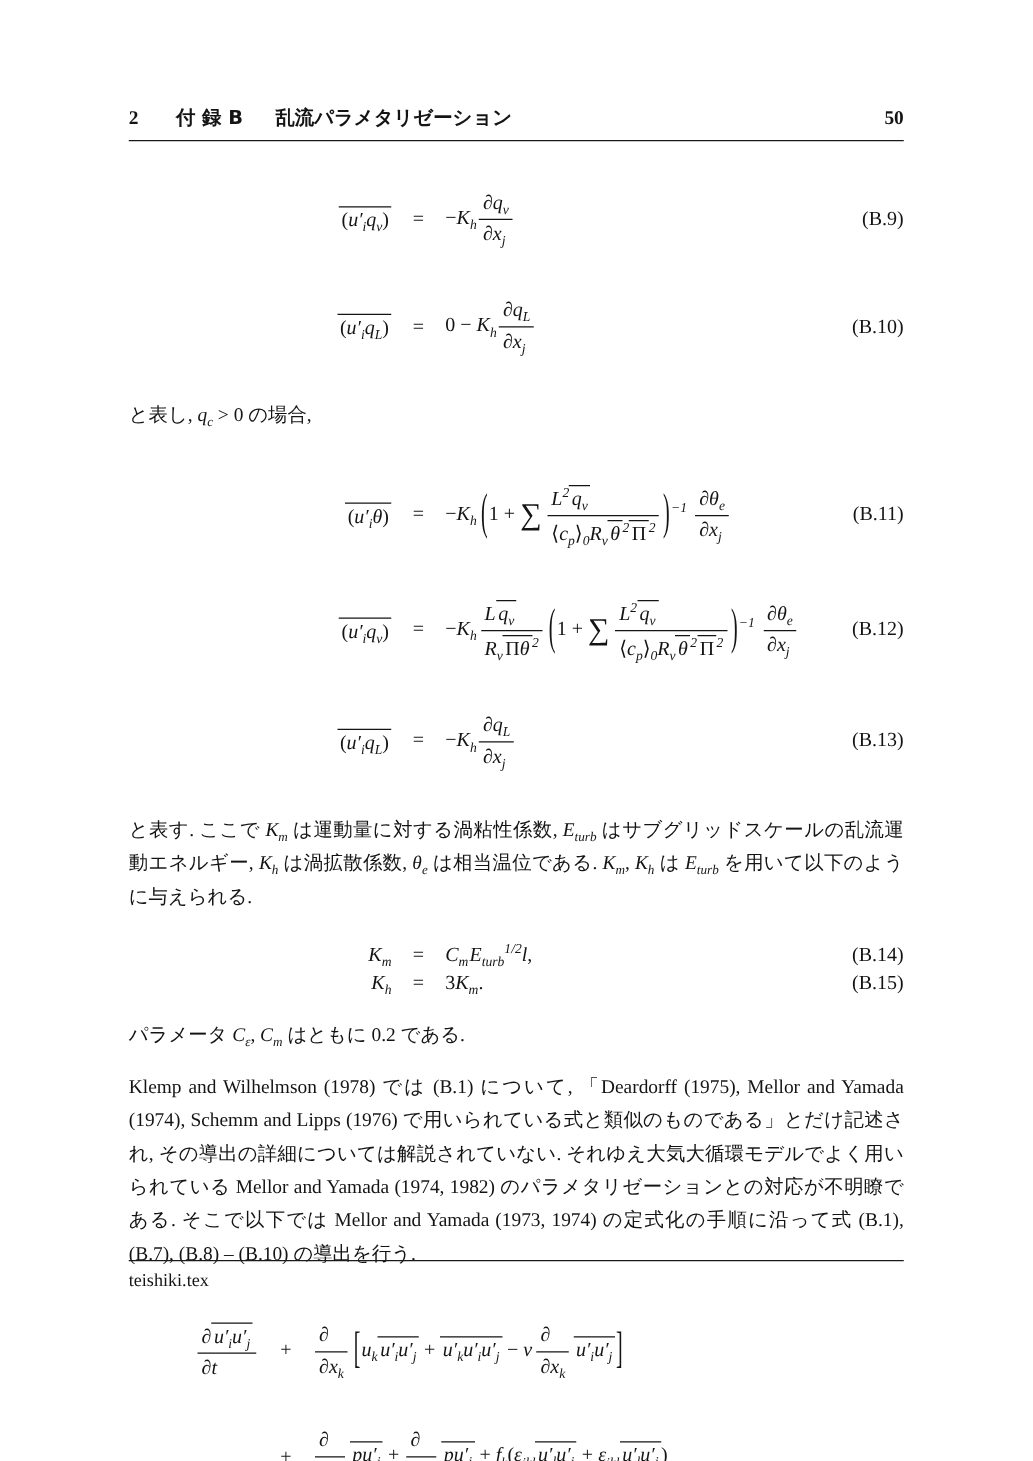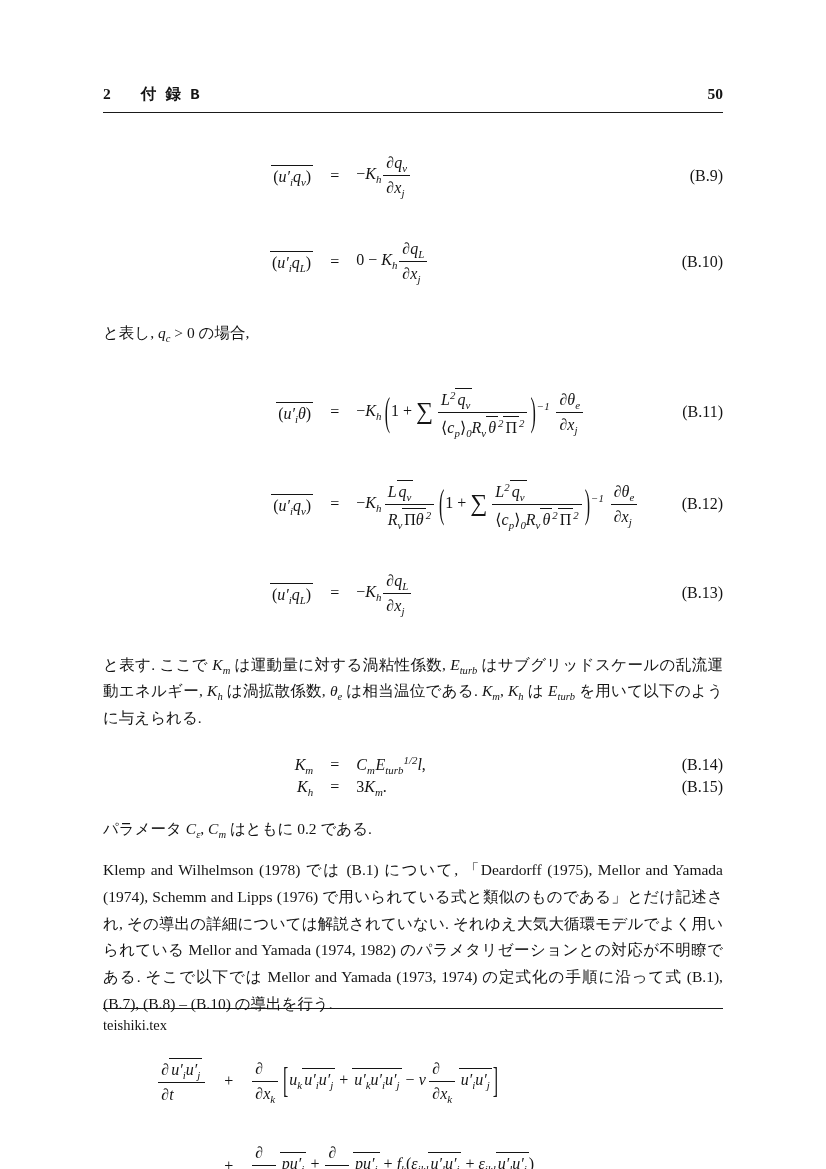--- a/index.html
+++ b/index.html
@@ -5,21 +5,21 @@
   html,body{margin:0;padding:0;width:826px;height:1169px;background:#ffffff;overflow:hidden;}
   body{font-family:"Liberation Serif","DejaVu Serif",serif;color:#141414;}
   .page{position:absolute;left:103px;top:0;width:620px;height:1169px;}
 
   
   .pheader{margin-top:84px;display:flex;align-items:baseline;
     font-family:"DejaVu Sans","Liberation Sans",sans-serif;font-weight:bold;font-size:15.5px;
     padding-bottom:7px;border-bottom:1.4px solid #1a1a1a;}
   .hnum,.hpage{font-family:"Liberation Serif","DejaVu Serif",serif;font-weight:bold;}
   .hnum{margin-right:4px;}
-  .hgap{margin-left:26px;font-family:Liberation Mono, monospace;}
+  .hgap{margin-left:26px;}
   .hpage{margin-left:auto;padding-left:29px;}
 
   
   .text{font-size:15.5px;line-height:1.72;text-align:justify;margin:15px 0;}
   .text .mi{font-style:italic;}
 
   
   h2.section{margin:36px 0 28px;font-size:17.5px;font-weight:bold;
     font-family:"DejaVu Sans","Liberation Sans",sans-serif;}
   .secnum{font-family:"Liberation Serif","DejaVu Serif",serif;margin-right:26px;}
@@ -52,20 +52,21 @@
     padding-top:8px;display:flex;justify-content:space-between;font-size:14.5px;}
 </style>
 </head>
 <body>
 
 <div class="page">
 
   <div class="pheader">
     <span class="hnum">2</span>
     <span class="hgoth hgap">付 録 B</span>
+    <span class="hgoth hgap">乱流パラメタリゼーション</span>
     <span class="hpage">50</span>
   </div>
 
   <div class="eqblock">
       <div class="eqrow">
         <div class="eqlhs"><span class="mover"><span class="mr">(</span><span class="mi">u′</span><sub class="ms">i</sub><span class="mi">q</span><sub class="ms">v</sub><span class="mr">)</span></span></div>
         <div class="eqrel">=</div>
         <div class="eqrhs"><span class="mr">−</span><span class="mi">K</span><sub class="ms">h</sub><span class="mfrac"><span class="mnum"><span class="mi">∂q</span><sub class="ms">v</sub></span><span class="mden"><span class="mi">∂x</span><sub class="ms">j</sub></span></span></div>
         <div class="eqtag">(B.9)</div>
       </div>

